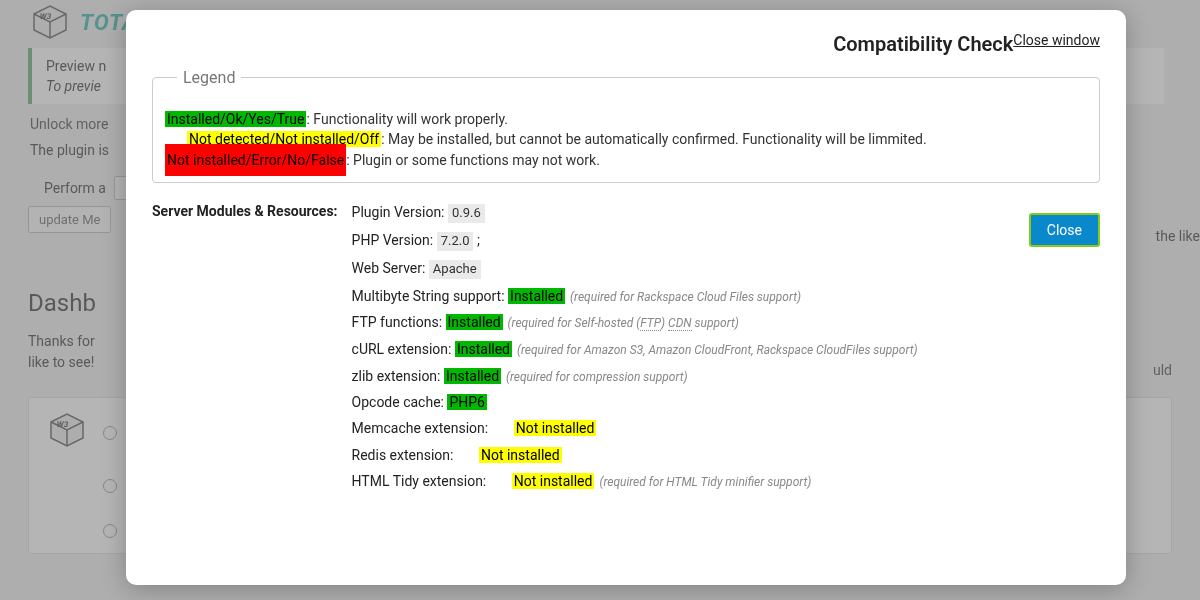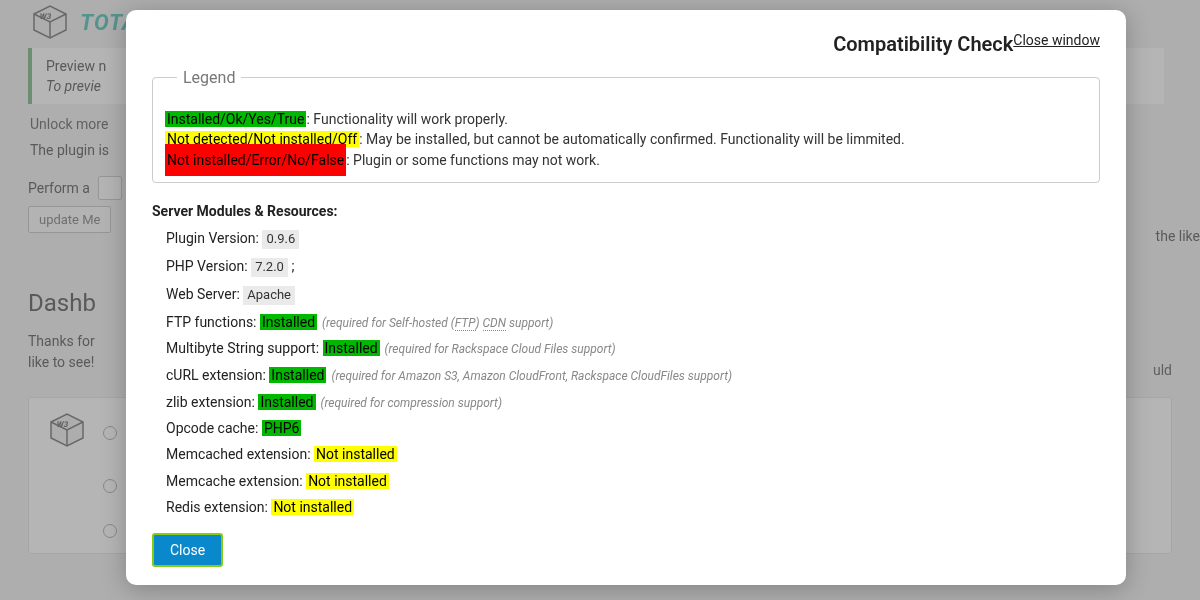--- a/index.html
+++ b/index.html
@@ -9,21 +9,21 @@
 .logo-row { display: flex; align-items: center; gap: 8px; margin-bottom: 8px; }
 .logo-cube { width: 44px; height: 36px; }
 .logo-text { font-size: 22px; font-weight: 700; letter-spacing: 1px; }
 .logo-total { color: #29b4a9; font-style: italic; }
 .logo-cache { color: #333; }
 .preview-box { border-left: 4px solid #5fa86b; background: #fff; padding: 10px 14px; margin: 4px 8px 12px 0; font-size: 14px; color: #333; }
 .preview-box .p2 { font-style: italic; margin-top: 4px; }
 .unlock { font-size: 14px; margin: 6px 2px 10px; color: #444; }
 .pluginis { font-size: 14px; margin: 4px 2px 18px; color: #333; }
 .perform-row { display: flex; align-items: center; gap: 8px; margin-bottom: 6px; }
-.perform-label { font-size: 14px; color: #333; }
+.perform-label { font-size: 14px; color: #333; margin-left: 16px; }
 .perform-sel { display: inline-block; background: #fcfcfc; border: 1px solid #bbb; padding: 3px 6px; border-radius: 2px; min-width: 24px; height: 24px; }
 .update-btn { display: inline-block; background: #fafafa; border: 1px solid #bbb; padding: 5px 10px; border-radius: 2px; font-size: 13px; color: #666; }
 .disk-end { position: absolute; right: 0; top: 228px; font-size: 14px; color: #333; }
 .dashboard-block { margin-top: 56px; }
 .dash-title { font-size: 24px; font-weight: 400; color: #333; margin-bottom: 14px; }
 .dash-thanks { font-size: 14px; color: #333; line-height: 1.5; }
 .dash-uld { position: absolute; right: 28px; top: 362px; font-size: 14px; color: #404040; }
 .dash-panel { margin-top: 24px; background: #fff; border: 1px solid #ddd; border-radius: 3px; padding: 14px 16px; }
 .panel-row { display: flex; align-items: flex-start; gap: 14px; }
 .panel-cube { width: 44px; height: 36px; flex-shrink:0; }
@@ -34,23 +34,23 @@
 
 
 .overlay { position: absolute; inset: 0; background: rgba(120,120,120,0.55); }
 .modal { position: absolute; left: 126px; top: 10px; width: 1000px; height: 575px; background: #fff; border-radius: 10px; box-shadow: 0 4px 24px rgba(0,0,0,0.25); padding: 22px 26px 18px 26px; display:flex; flex-direction:column; }
 .modal-header { display: flex; justify-content: flex-end; align-items: flex-start; }
 .modal-title { font-size: 20px; font-weight: 600; color: #222; }
 .close-link { font-size: 14px; color: #222; text-decoration: underline; cursor: pointer; }
 fieldset.legend { border: 1px solid #ccc; border-radius: 4px; padding: 20px 12px 12px 12px; margin-top: 10px; font-size: 14px; line-height: 1.45; position:relative; }
 fieldset.legend > legend { padding: 0 6px; color: #777; font-size: 16px; margin-left: 12px; }
 .hl-green { background: #00b800; color: #000; padding: 0 2px; }
-.hl-yellow { background: #ffff00; color: #000; padding: 0 2px; }
+.hl-yellow { background: #ffff00; color: #000; padding: 0 2px; margin-left: 22px; }
 .hl-red { background: #ff0000; color: #000; padding: 8px 2px; }
-.modules-wrap { position: relative; margin-top: 20px; flex: 1 1 auto; display:flex; flex-direction:column; min-height:0; }
+.modules-wrap { position: relative; margin-top: 20px; flex: 1 1 auto; display:flex; flex-direction:row; min-height:0; }
 .modules-title { font-size: 14px; font-weight: 700; color: #222; margin-bottom: 10px; }
 .modules-scroll { flex:1 1 auto; overflow-y: scroll; padding-right: 6px; padding-left: 14px; }
 .modules-scroll::-webkit-scrollbar { width: 14px; }
 .modules-scroll::-webkit-scrollbar-track { background: #f1f1f1; }
 .modules-scroll::-webkit-scrollbar-thumb { background: #c4c4c4; border-radius: 2px; }
 .mrow { font-size: 14px; color: #222; margin-bottom: 8px; line-height: 1.3; }
 .mrow .label { color: #222; }
 .code-box { background: #eaeaea; color: #333; padding: 1px 4px; font-family: inherit; font-size: 13px; display:inline-block; }
 .hint { font-style: italic; color: #888; font-size: 12px; margin-left: 2px; }
 .hint .dunder { border-bottom: 1px dotted #888; }
@@ -141,25 +141,24 @@
       <span class="hl-red">Not installed/Error/No/False</span><span>: Plugin or some functions may not work.</span>
     </div>
   </fieldset>
 
   <div class="modules-wrap">
     <div class="modules-title">Server Modules &amp; Resources:</div>
     <div class="modules-scroll" id="modules-scroll">
         <div class="mrow"><span class="label">Plugin Version: </span><span class="code-box">0.9.6</span></div>
         <div class="mrow"><span class="label">PHP Version: </span><span class="code-box">7.2.0</span><span> ;</span></div>
         <div class="mrow"><span class="label">Web Server: </span><span class="code-box">Apache</span></div>
+        <div class="mrow"><span class="label">Multibyte String support: </span><span class="hl-green">Installed</span><span class="hint"> (required for Rackspace Cloud Files support)</span></div>
         <div class="mrow"><span class="label">FTP functions: </span><span class="hl-green">Installed</span><span class="hint"> (required for Self-hosted (<span class="dunder">FTP</span>) <span class="dunder">CDN</span> support)</span></div>
-        <div class="mrow"><span class="label">Multibyte String support: </span><span class="hl-green">Installed</span><span class="hint"> (required for Rackspace Cloud Files support)</span></div>
         <div class="mrow"><span class="label">cURL extension: </span><span class="hl-green">Installed</span><span class="hint"> (required for Amazon S3, Amazon CloudFront, Rackspace CloudFiles support)</span></div>
         <div class="mrow"><span class="label">zlib extension: </span><span class="hl-green">Installed</span><span class="hint"> (required for compression support)</span></div>
         <div class="mrow"><span class="label">Opcode cache: </span><span class="hl-green">PHP6</span></div>
-        <div class="mrow"><span class="label">Memcached extension: </span><span class="hl-yellow">Not installed</span></div>
         <div class="mrow"><span class="label">Memcache extension: </span><span class="hl-yellow">Not installed</span></div>
         <div class="mrow"><span class="label">Redis extension: </span><span class="hl-yellow">Not installed</span></div>
         <div class="mrow"><span class="label">HTML Tidy extension: </span><span class="hl-yellow">Not installed</span><span class="hint"> (required for HTML Tidy minifier support)</span></div>
       </div>
     <span class="close-btn">Close</span>
   </div>
 </div>
 
 </body></html>

